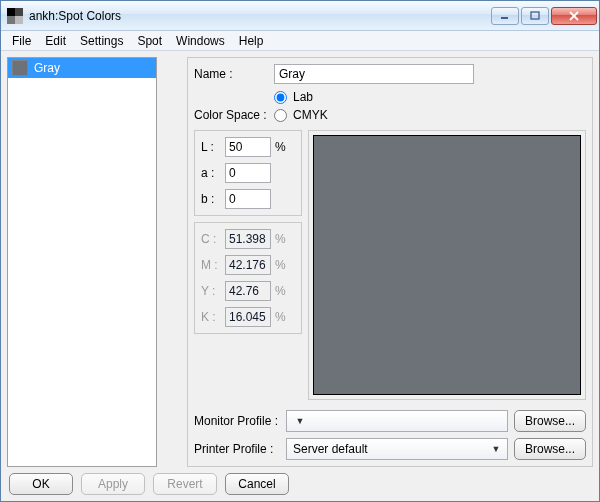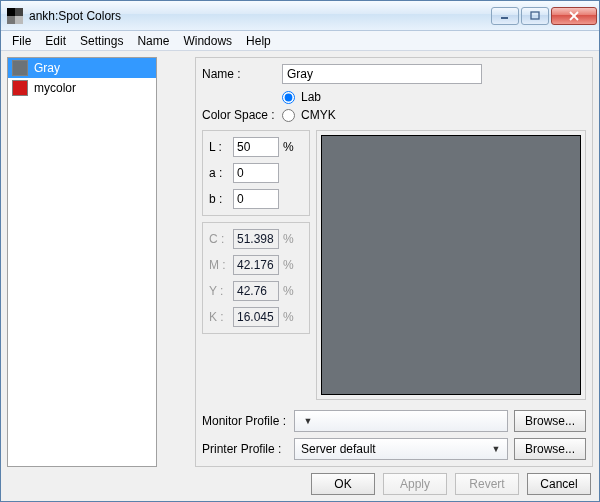--- a/index.html
+++ b/index.html
@@ -52,21 +52,21 @@
     background:#f2f6fb;
   }
   .menu-item { padding:1px 7px; cursor:default; }
 
   
   .client {
     flex:1; display:flex; flex-direction:column;
     padding:6px;
     background:#f0f0f0;
   }
-  .main-row { flex:1; display:flex; gap:14px; min-height:0;}
+  .main-row { flex:1; display:flex; gap:6px; min-height:0;}
   .left-list {
     width:150px;
     border:1px solid #a0a0a0;
     background:#fff;
     overflow:auto;
   }
   .list-item {
     display:flex; align-items:center;
     height:20px; padding:0 4px; gap:6px;
     cursor:default;
@@ -133,32 +133,32 @@
     padding:0 4px 0 6px;
   }
   .combo .arrow {
     width:14px; height:14px; display:flex;align-items:center;justify-content:center;
     font-size:9px; color:#333;
   }
   .btn {
     height:22px; min-width:64px;
     border:1px solid #8a8a8a;
     background:linear-gradient(#fdfdfd,#e6e6e6);
-    border-radius:0;
+    border-radius:5px;
     padding:0 10px;
     font-family:inherit; font-size:12px;
     cursor:default;
     display:inline-flex;align-items:center;justify-content:center;
   }
   .btn:disabled, .btn.disabled {
     color:#9a9a9a; border-color:#c0c0c0;
     background:linear-gradient(#fbfbfb,#efefef);
   }
   .btn-row {
-    display:flex; justify-content:flex-end; gap:8px;
+    display:flex; justify-content:flex-start; gap:8px;
     padding:6px 2px 0 2px;
   }
 </style>
 </head>
 <body>
 
 <div class="window">
 
   <div class="titlebar">
     <span class="app-icon">
@@ -185,36 +185,32 @@
             <line x1="10" y1="1" x2="2" y2="9" stroke="#fff" stroke-width="1.8"></line>
           </svg>
       </div>
     </div>
   </div>
 
   <div class="menubar">
     <span class="menu-item">File</span>
     <span class="menu-item">Edit</span>
     <span class="menu-item">Settings</span>
-    <span class="menu-item">Name</span>
+    <span class="menu-item">Spot</span>
     <span class="menu-item">Windows</span>
     <span class="menu-item">Help</span>
   </div>
 
   <div class="client">
     <div class="main-row">
 
       <div class="left-list">
         <div class="list-item selected">
           <span class="swatch" style="background:#6c7278"></span>
           <span>Gray</span>
-        </div>
-        <div class="list-item">
-          <span class="swatch" style="background:#d01818"></span>
-          <span>mycolor</span>
         </div>
       </div>
 
       <div class="right-panel">
 
         <div class="top-fields">
           <div class="field-row">
             <span class="lbl">Name :</span>
             <input class="text-input" value="Gray" style="">
           </div>

